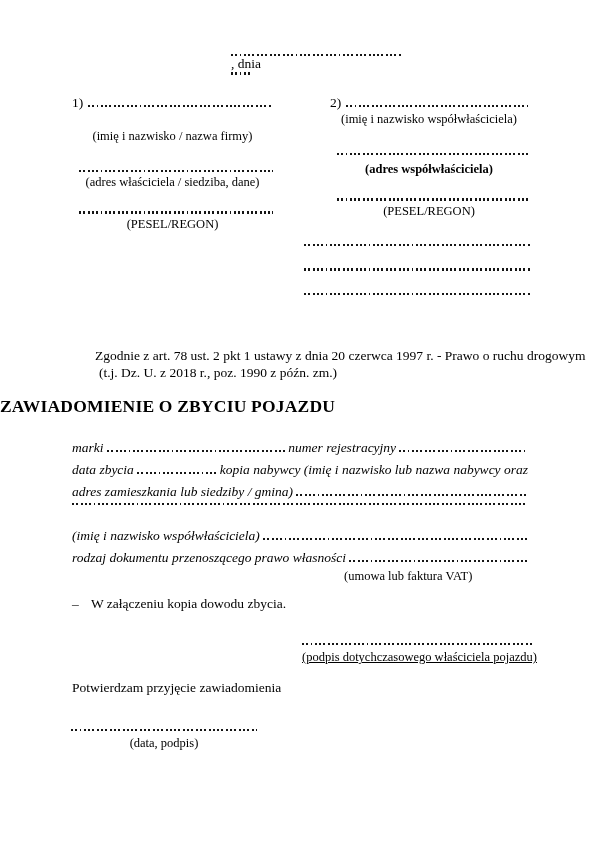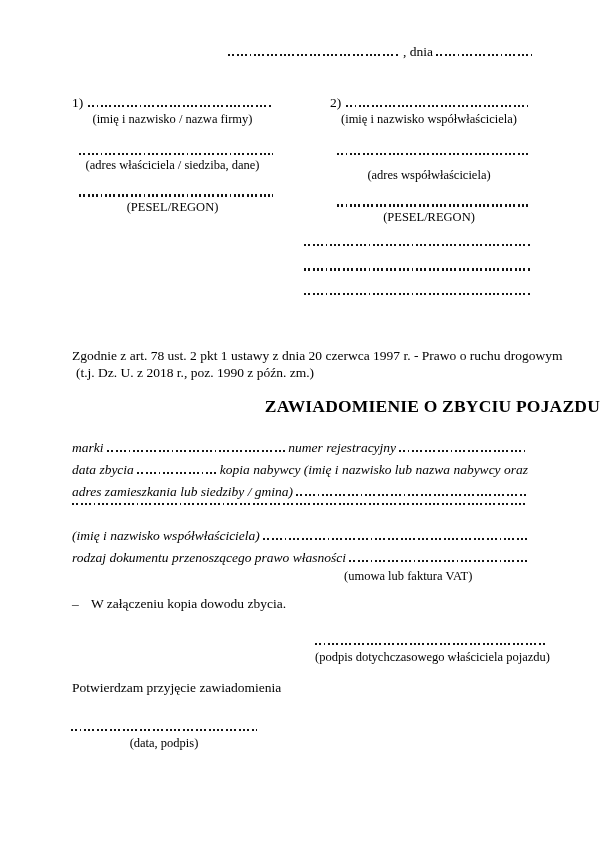--- a/index.html
+++ b/index.html
@@ -18,61 +18,61 @@
   
   .dots{
     display:inline-block;
     height:2.4px;
     background-image:repeating-linear-gradient(to right,#151515 0 1.9px,transparent 1.9px 4.3px);
   }
   .dots.grow{flex:1 1 auto;min-width:20px;}
   .dotline{display:block;height:2.4px;
     background-image:repeating-linear-gradient(to right,#151515 0 1.9px,transparent 1.9px 4.3px);}
   .caption{font-size:12.5px;text-align:center;white-space:nowrap;}
-  .nowrap{white-space:nowrap;}
+  .nowrap{white-space:nowrap;margin-left:23px;}
   .title{
-    width:100%;text-align:right;
+    width:100%;text-align:left;
     font-weight:bold;font-size:17.5px;letter-spacing:.2px;
   }
   .bodylines{line-height:22px;}
   .bodylines .row{height:22px;font-style:italic;}
   .lbl{white-space:nowrap;}
   .pad{margin:0 3px;}
 </style>
 </head>
 <body>
 
 <div class="page">
 
-  <div class="row abs" style="left:228px;top:44px;width:304px;">
+  <div class="row abs" style="left:228px;top:54px;width:304px;flex-direction:column;">
     <span class="dots" style="width:172px;"></span>
     <span class="lbl pad">, dnia</span>
     <span class="dots grow"></span>
   </div>
 
   <div class="abs" style="left:72px;top:95px;width:201px;">
     <div class="row">
       <span class="lbl" style="margin-right:5px;">1)</span>
       <span class="dots grow"></span>
     </div>
-    <div class="caption" style="margin-top:1px;">(imię i nazwisko / nazwa firmy)</div>
+    <div class="caption" style="margin-top:18px;">(imię i nazwisko / nazwa firmy)</div>
     <span class="dotline" style="margin:26px 0 0 7px;"></span>
     <div class="caption" style="margin-top:3px;">(adres właściciela / siedziba, dane)</div>
     <span class="dotline" style="margin:21px 0 0 7px;"></span>
     <div class="caption" style="margin-top:3px;">(PESEL/REGON)</div>
   </div>
 
   <div class="abs" style="left:330px;top:95px;width:198px;">
     <div class="row">
       <span class="lbl" style="margin-right:5px;">2)</span>
       <span class="dots grow"></span>
     </div>
     <div class="caption" style="margin-top:1px;">(imię i nazwisko współwłaściciela)</div>
     <span class="dotline" style="margin:26px 0 0 7px;"></span>
-    <div class="caption" style="margin-top:13px;">(adres współwłaściciela)</div>
+    <div class="caption" style="margin-top:7px;font-weight:bold;">(adres współwłaściciela)</div>
     <span class="dotline" style="margin:21px 0 0 7px;"></span>
     <div class="caption" style="margin-top:3px;">(PESEL/REGON)</div>
   </div>
 
   <div class="abs" style="left:304px;top:244px;width:226px;">
     <span class="dotline"></span>
     <span class="dotline" style="margin-top:22px;"></span>
     <span class="dotline" style="margin-top:22px;"></span>
   </div>
 
@@ -111,21 +111,21 @@
       <span class="dots grow" style="margin-left:3px;"></span>
     </div>
     <div class="caption" style="margin:-4px 0 12px 272px;text-align:left;">(umowa lub faktura VAT)</div>
   </div>
 
   <div class="row abs" style="left:72px;top:596px;">
     <span style="width:19px;">–</span>
     <span class="lbl">W załączeniu kopia dowodu zbycia.</span>
   </div>
 
-  <div class="abs" style="left:315px;top:643px;width:232px;">
+  <div class="abs" style="left:302px;top:643px;width:232px;text-decoration:underline;">
     <span class="dotline"></span>
     <div class="caption" style="margin-top:5px;">(podpis dotychczasowego właściciela pojazdu)</div>
   </div>
 
   <div class="abs" style="left:71px;top:729px;width:186px;">
     <span class="dotline"></span>
     <div class="caption" style="margin-top:5px;">(data, podpis)</div>
   </div>
 
   <div class="abs" style="left:72px;top:680px;">Potwierdzam przyjęcie zawiadomienia</div>

